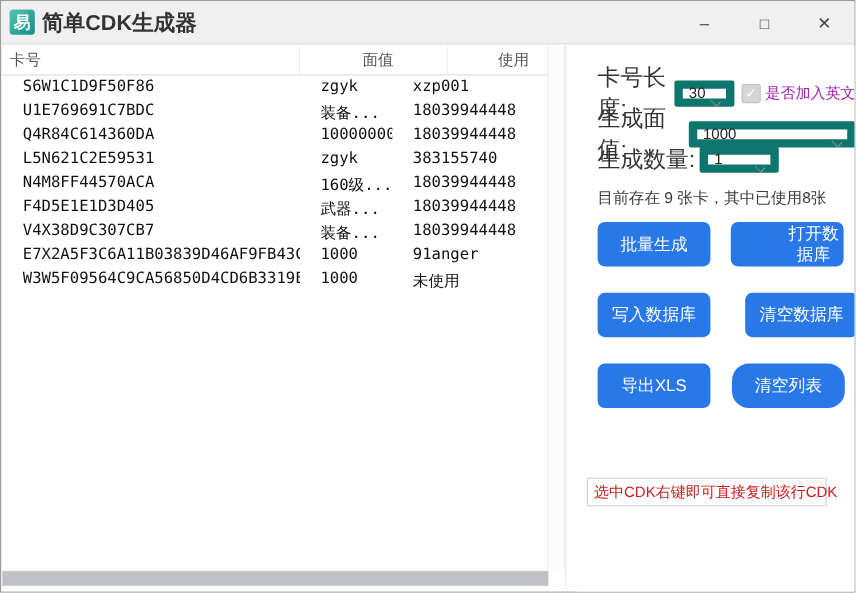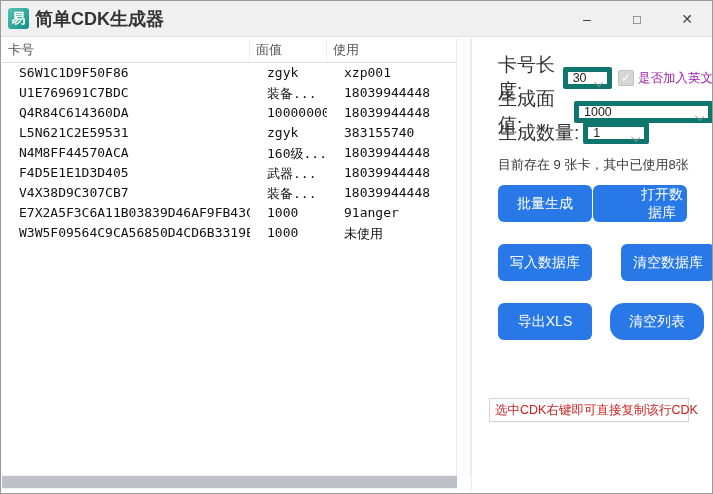--- a/index.html
+++ b/index.html
@@ -9,40 +9,40 @@
   
   .titlebar { position:absolute; left:0; top:0; width:100%; height:36px; background:#f0f0f0; border-bottom:1px solid #e2e2e2; display:flex; align-items:center; }
   .app-icon { width:21px; height:21px; margin-left:7px; border-radius:3px; background:linear-gradient(135deg,#59c2b4,#0f8f84); color:#fff; font-size:14px; font-weight:bold; display:flex; align-items:center; justify-content:center; }
   .title-text { margin-left:6px; font-size:18px; font-weight:bold; color:#333; }
   .win-controls { position:absolute; right:0; top:0; height:36px; display:flex; }
   .win-btn { width:50px; height:36px; display:flex; align-items:center; justify-content:center; font-size:14px; color:#444; cursor:default; }
   .win-btn.max { font-size:13px; }
 
   
   .listview { position:absolute; left:1px; top:37px; width:470px; height:453px; background:#fff; border-right:1px solid #ececec; }
-  .lv-header { position:absolute; left:0; top:0; width:454px; height:25px; background:#fff; border-bottom:1px solid #e0e0e0; display:flex; font-size:13px; color:#555; }
+  .lv-header { position:absolute; left:0; top:0; width:454px; height:25px; background:#fff; border-bottom:1px solid #e0e0e0; display:flex; font-size:13px; color:#555;gap:36px; }
   .hcell { display:flex; align-items:center; padding-left:6px; border-right:1px solid #f0f0f0; height:100%; }
   .hcell.card  { width:248px; }
-  .hcell.value { width:77px; }
+  .hcell.value { width:77px;margin-left:10px; }
   .hcell.usage { flex:1; border-right:none; }
   .lv-body { position:absolute; left:0; top:27px; width:454px; }
   .trow { display:flex; height:20px; font-family:"DejaVu Sans Mono", monospace; font-size:13px; color:#111; }
   .tcell { padding-left:17px; white-space:nowrap; overflow:hidden; }
   .tcell.card  { width:248px; }
   .tcell.value { width:77px; }
   .tcell.usage { flex:1; }
   .vscroll { position:absolute; right:0; top:0; width:15px; height:437px; background:#fcfcfc; border-left:1px solid #ebebeb; border-right:1px solid #ebebeb; }
   .hscroll { position:absolute; left:0; bottom:2px; width:455px; height:14px; background:#f3f3f3; }
   .hscroll .thumb { position:absolute; left:0; top:1px; width:100%; height:12px; background:#bfbfc7; }
 
   
   .panel { position:absolute; left:480px; top:37px; width:232px; height:456px; background:#fff; }
   .frow { position:absolute; display:flex; align-items:center; }
   .flabel { font-size:19px; color:#333; }
-  .combo { position:relative; height:22px; background:#fff; border:5px solid #0f766e; border-radius:2px; display:flex; align-items:center; padding-left:5px; font-size:12.5px; color:#222; }
+  .combo { position:relative; height:22px; background:#fff; border:7px solid #0f766e; border-radius:2px; display:flex; align-items:center; padding-left:5px; font-size:12.5px; color:#222; }
   .combo .arrow { position:absolute; right:5px; top:7px; width:7px; height:7px; border-right:1.6px solid #8a8f96; border-bottom:1.6px solid #8a8f96; transform:rotate(45deg) scale(1,0.8); }
   .chk-wrap { display:flex; align-items:center; }
   .chk { width:16px; height:16px; background:#d6d6d6; border:1px solid #c2c2c2; border-radius:2px; color:#fff; font-size:12px; line-height:15px; text-align:center; }
   .chk-label { margin-left:4px; font-size:12.5px; color:#a21caf; white-space:nowrap; }
   .status { position:absolute; left:17px; top:118px; font-size:13px; color:#3a3a3a; }
   .btn { position:absolute; width:94px; height:37px; background:#2878e8; border:none; border-radius:6px; color:#fff; font-size:14px; font-family:"Liberation Sans", sans-serif; display:flex; align-items:center; justify-content:center; cursor:pointer; }
   .hint { position:absolute; left:8px; top:360px; width:200px; height:24px; border:1px solid #d4d4d4; background:#fdfdfd; display:flex; align-items:center; padding-left:5px; font-size:12.5px; color:#cc2020; white-space:nowrap; }
 </style>
 </head>
 <body>
@@ -144,21 +144,21 @@
       <span class="flabel">生成数量:</span>
       <span class="combo" style="width:66px; margin-left:4px;">
         <span>1</span>
         <span class="arrow"></span>
       </span>
     </div>
 
     <div class="status">目前存在 9 张卡，其中已使用8张</div>
 
     <button class="btn" style="left:17px;  top:147px;">批量生成</button>
-    <button class="btn" style="left:112px; top:147px;padding-left:44px;">打开数据库</button>
+    <button class="btn" style="left:128px; top:147px;padding-left:44px;">打开数据库</button>
     <button class="btn" style="left:17px;  top:206px;">写入数据库</button>
     <button class="btn" style="left:140px; top:206px;">清空数据库</button>
     <button class="btn" style="left:17px;  top:265px;">导出XLS</button>
     <button class="btn" style="left:129px; top:265px;border-radius:14px;">清空列表</button>
 
     <div class="hint">选中CDK右键即可直接复制该行CDK</div>
   </div>
 </div>
 
 </body></html>

